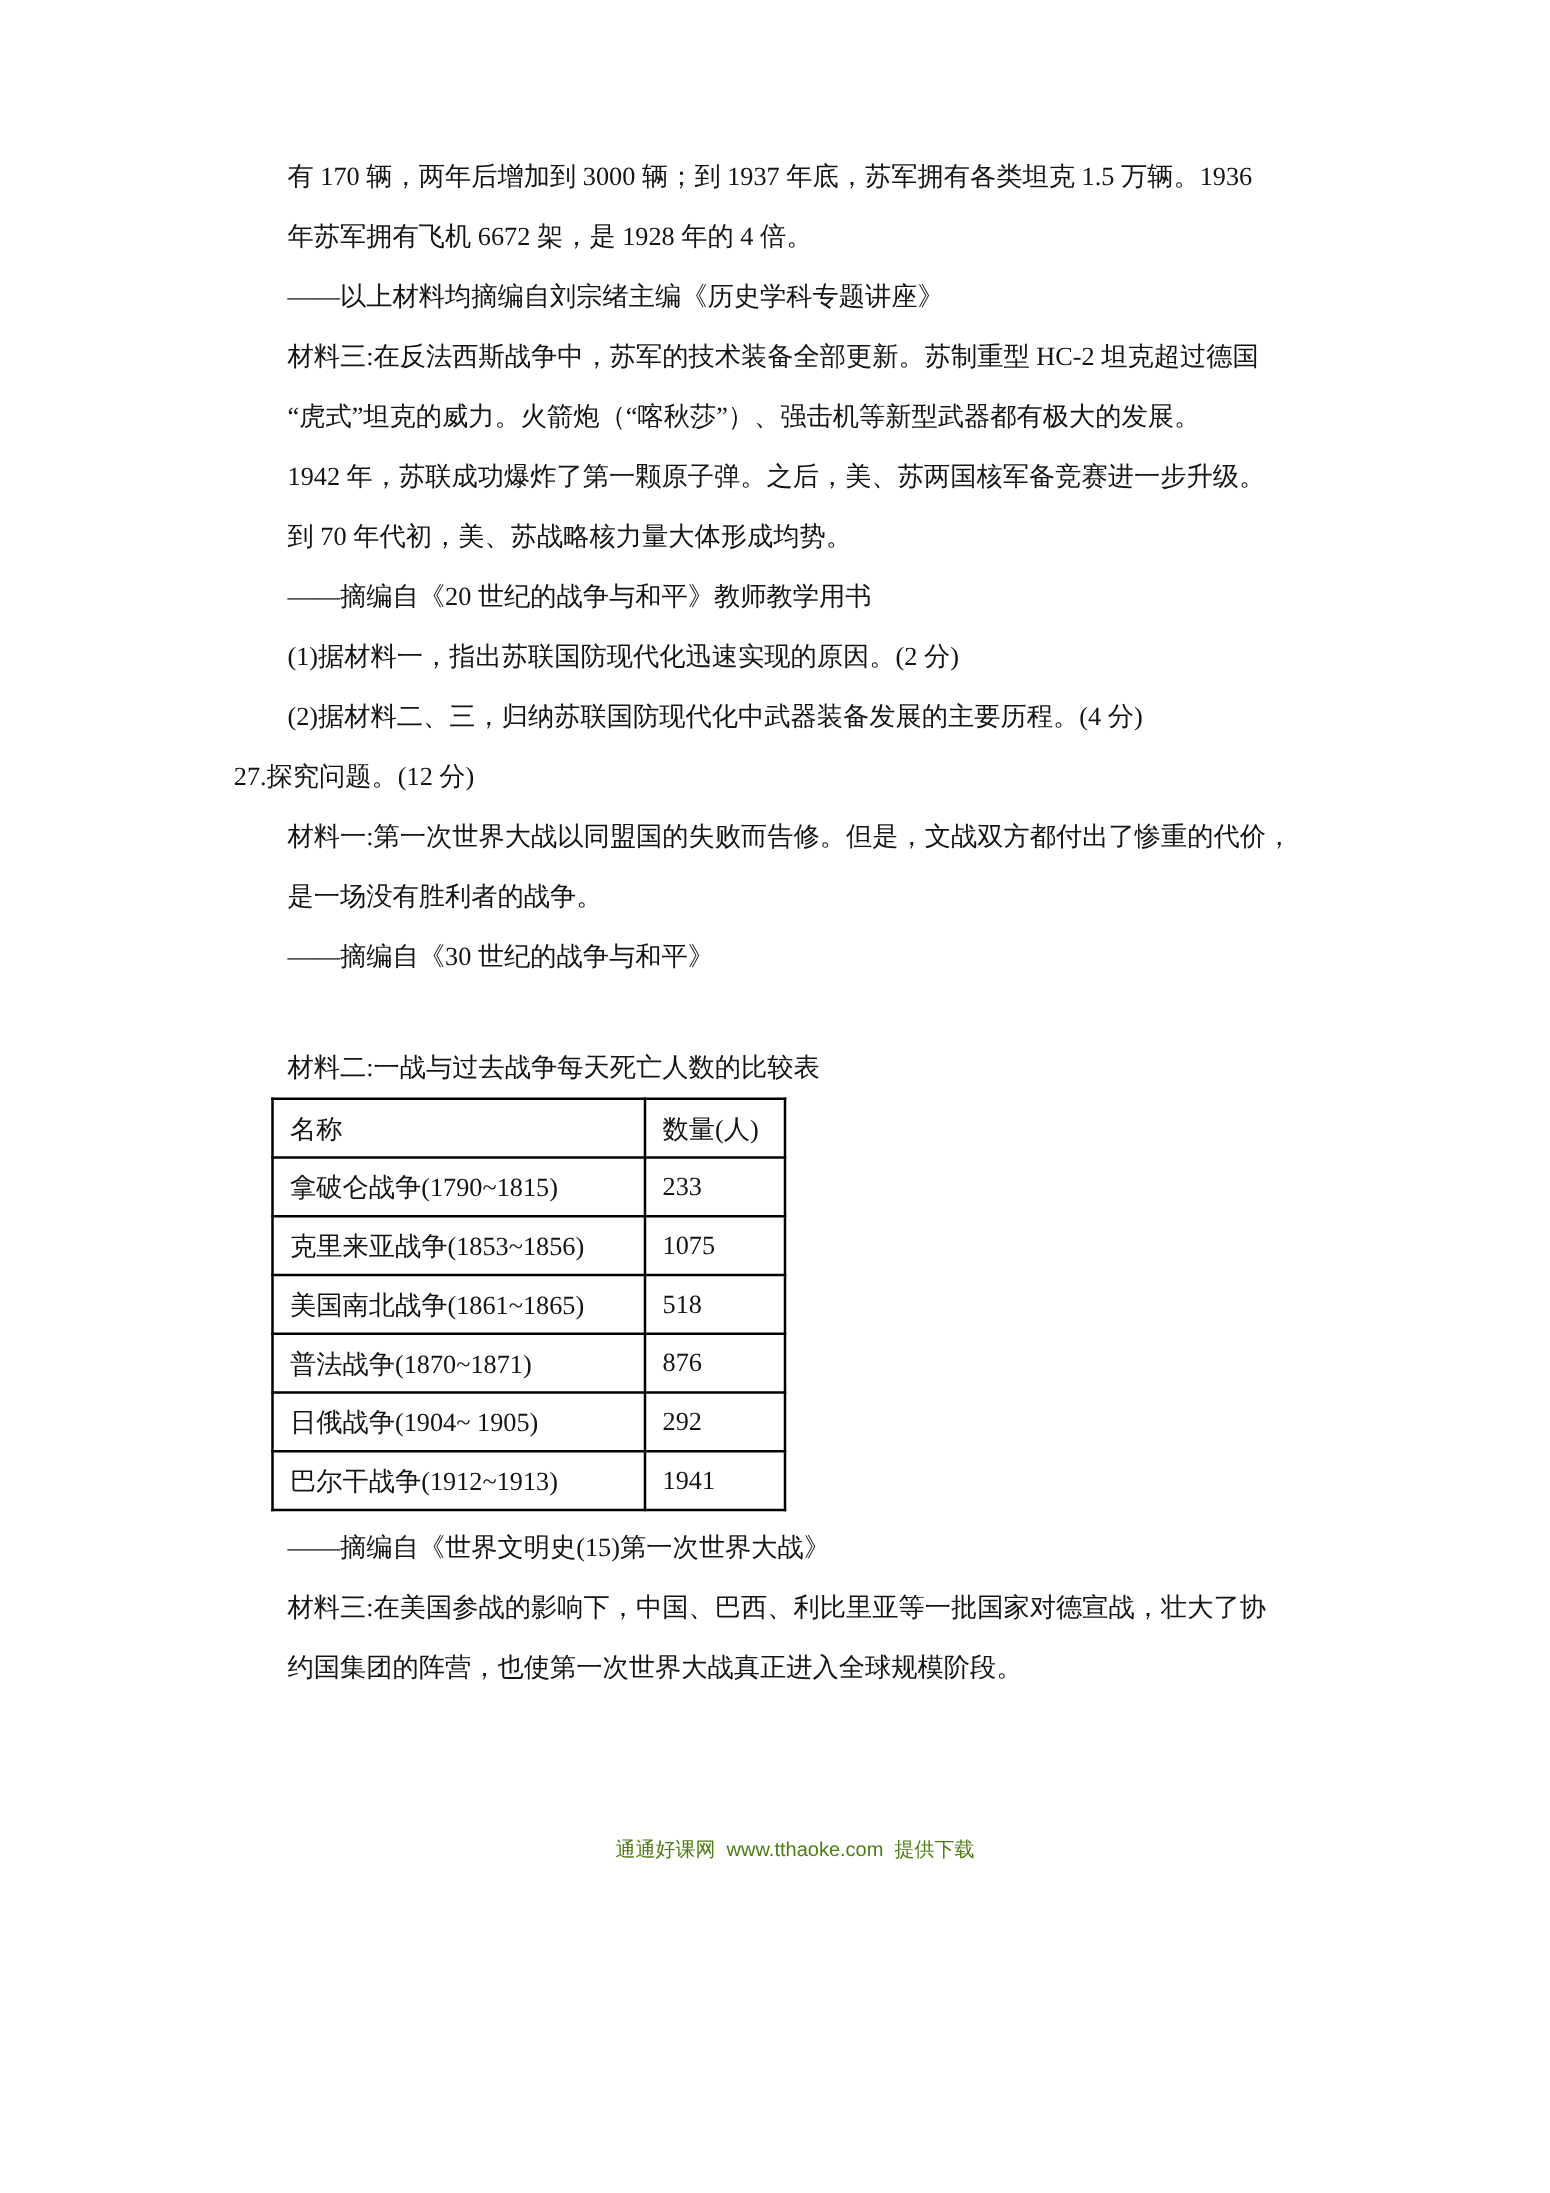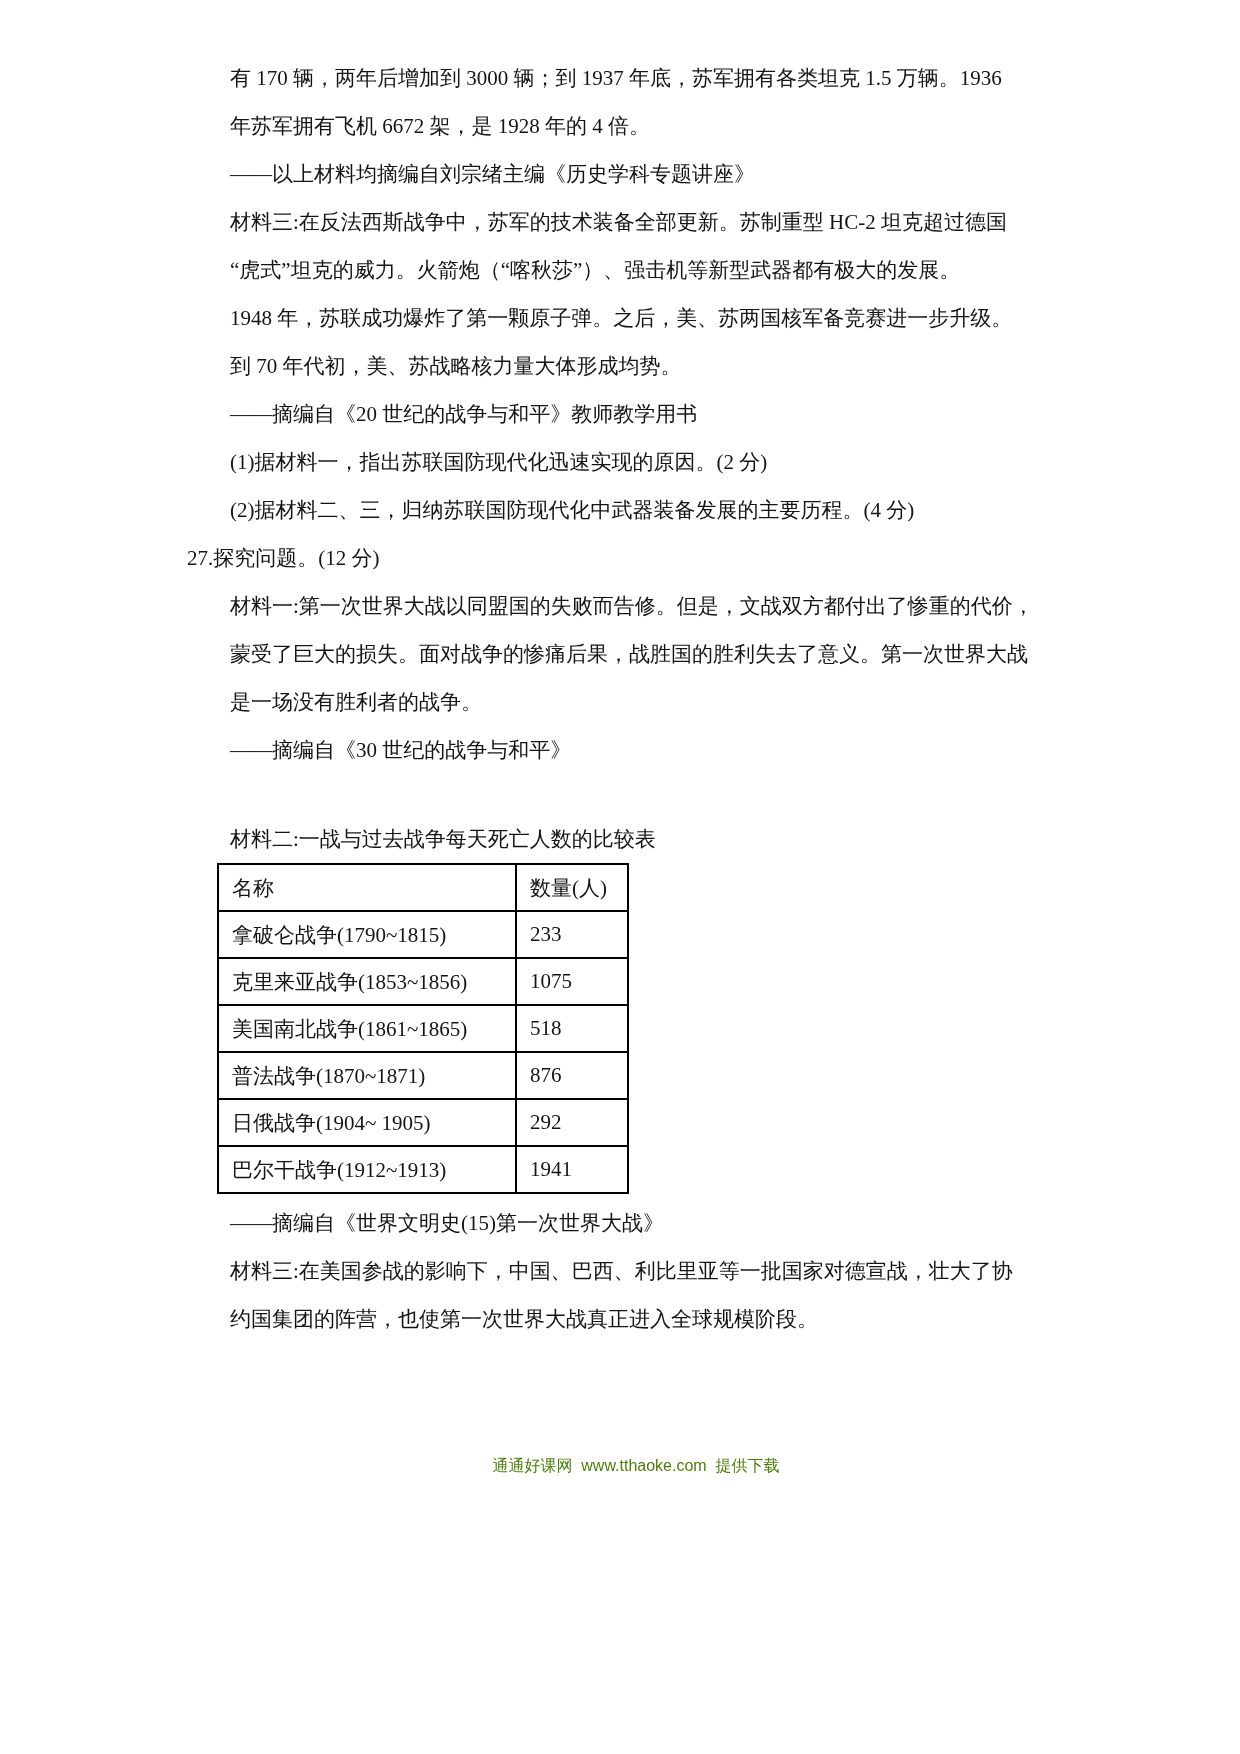--- a/index.html
+++ b/index.html
@@ -7,21 +7,21 @@
     position: relative;
     width: 1240px;
     height: 1754px;
     margin: 0 auto;
     background: #ffffff;
     font-family: "Liberation Serif", "DejaVu Serif", serif;
     color: #141414;
     overflow: hidden;
   }
   .content {
-    padding-top: 54px;
+    padding-top: 117px;
     padding-left: 230px;
     width: 812px;
   }
   .line {
     height: 48px;
     line-height: 48px;
     font-size: 21px;
     white-space: pre-wrap;
     overflow: visible;
   }
@@ -61,28 +61,27 @@
 <body>
 
 <div class="page">
   <div class="content">
 
     <div class="line">有 170 辆，两年后增加到 3000 辆；到 1937 年底，苏军拥有各类坦克 1.5 万辆。1936</div>
     <div class="line">年苏军拥有飞机 6672 架，是 1928 年的 4 倍。</div>
     <div class="line right">——以上材料均摘编自刘宗绪主编《历史学科专题讲座》</div>
     <div class="line">材料三:在反法西斯战争中，苏军的技术装备全部更新。苏制重型 HC-2 坦克超过德国</div>
     <div class="line">“虎式”坦克的威力。火箭炮（“喀秋莎”）、强击机等新型武器都有极大的发展。</div>
-    <div class="line">1948 年，苏联成功爆炸了第一颗原子弹。之后，美、苏两国核军备竞赛进一步升级。</div>
+    <div class="line">1942 年，苏联成功爆炸了第一颗原子弹。之后，美、苏两国核军备竞赛进一步升级。</div>
     <div class="line">到 70 年代初，美、苏战略核力量大体形成均势。</div>
     <div class="line right">——摘编自《20 世纪的战争与和平》教师教学用书</div>
     <div class="line">(1)据材料一，指出苏联国防现代化迅速实现的原因。(2 分)</div>
     <div class="line">(2)据材料二、三，归纳苏联国防现代化中武器装备发展的主要历程。(4 分)</div>
     <div class="line q27">27.探究问题。(12 分)</div>
     <div class="line">材料一:第一次世界大战以同盟国的失败而告修。但是，文战双方都付出了惨重的代价，</div>
-    <div class="line">蒙受了巨大的损失。面对战争的惨痛后果，战胜国的胜利失去了意义。第一次世界大战</div>
     <div class="line">是一场没有胜利者的战争。</div>
     <div class="line right">——摘编自《30 世纪的战争与和平》</div>
     <div class="line gap-above">材料二:一战与过去战争每天死亡人数的比较表</div>
 
     <table class="war-table">
       <thead>
         <tr>
           <th class="col-name">名称</th>
           <th class="col-count">数量(人)</th>
         </tr>

